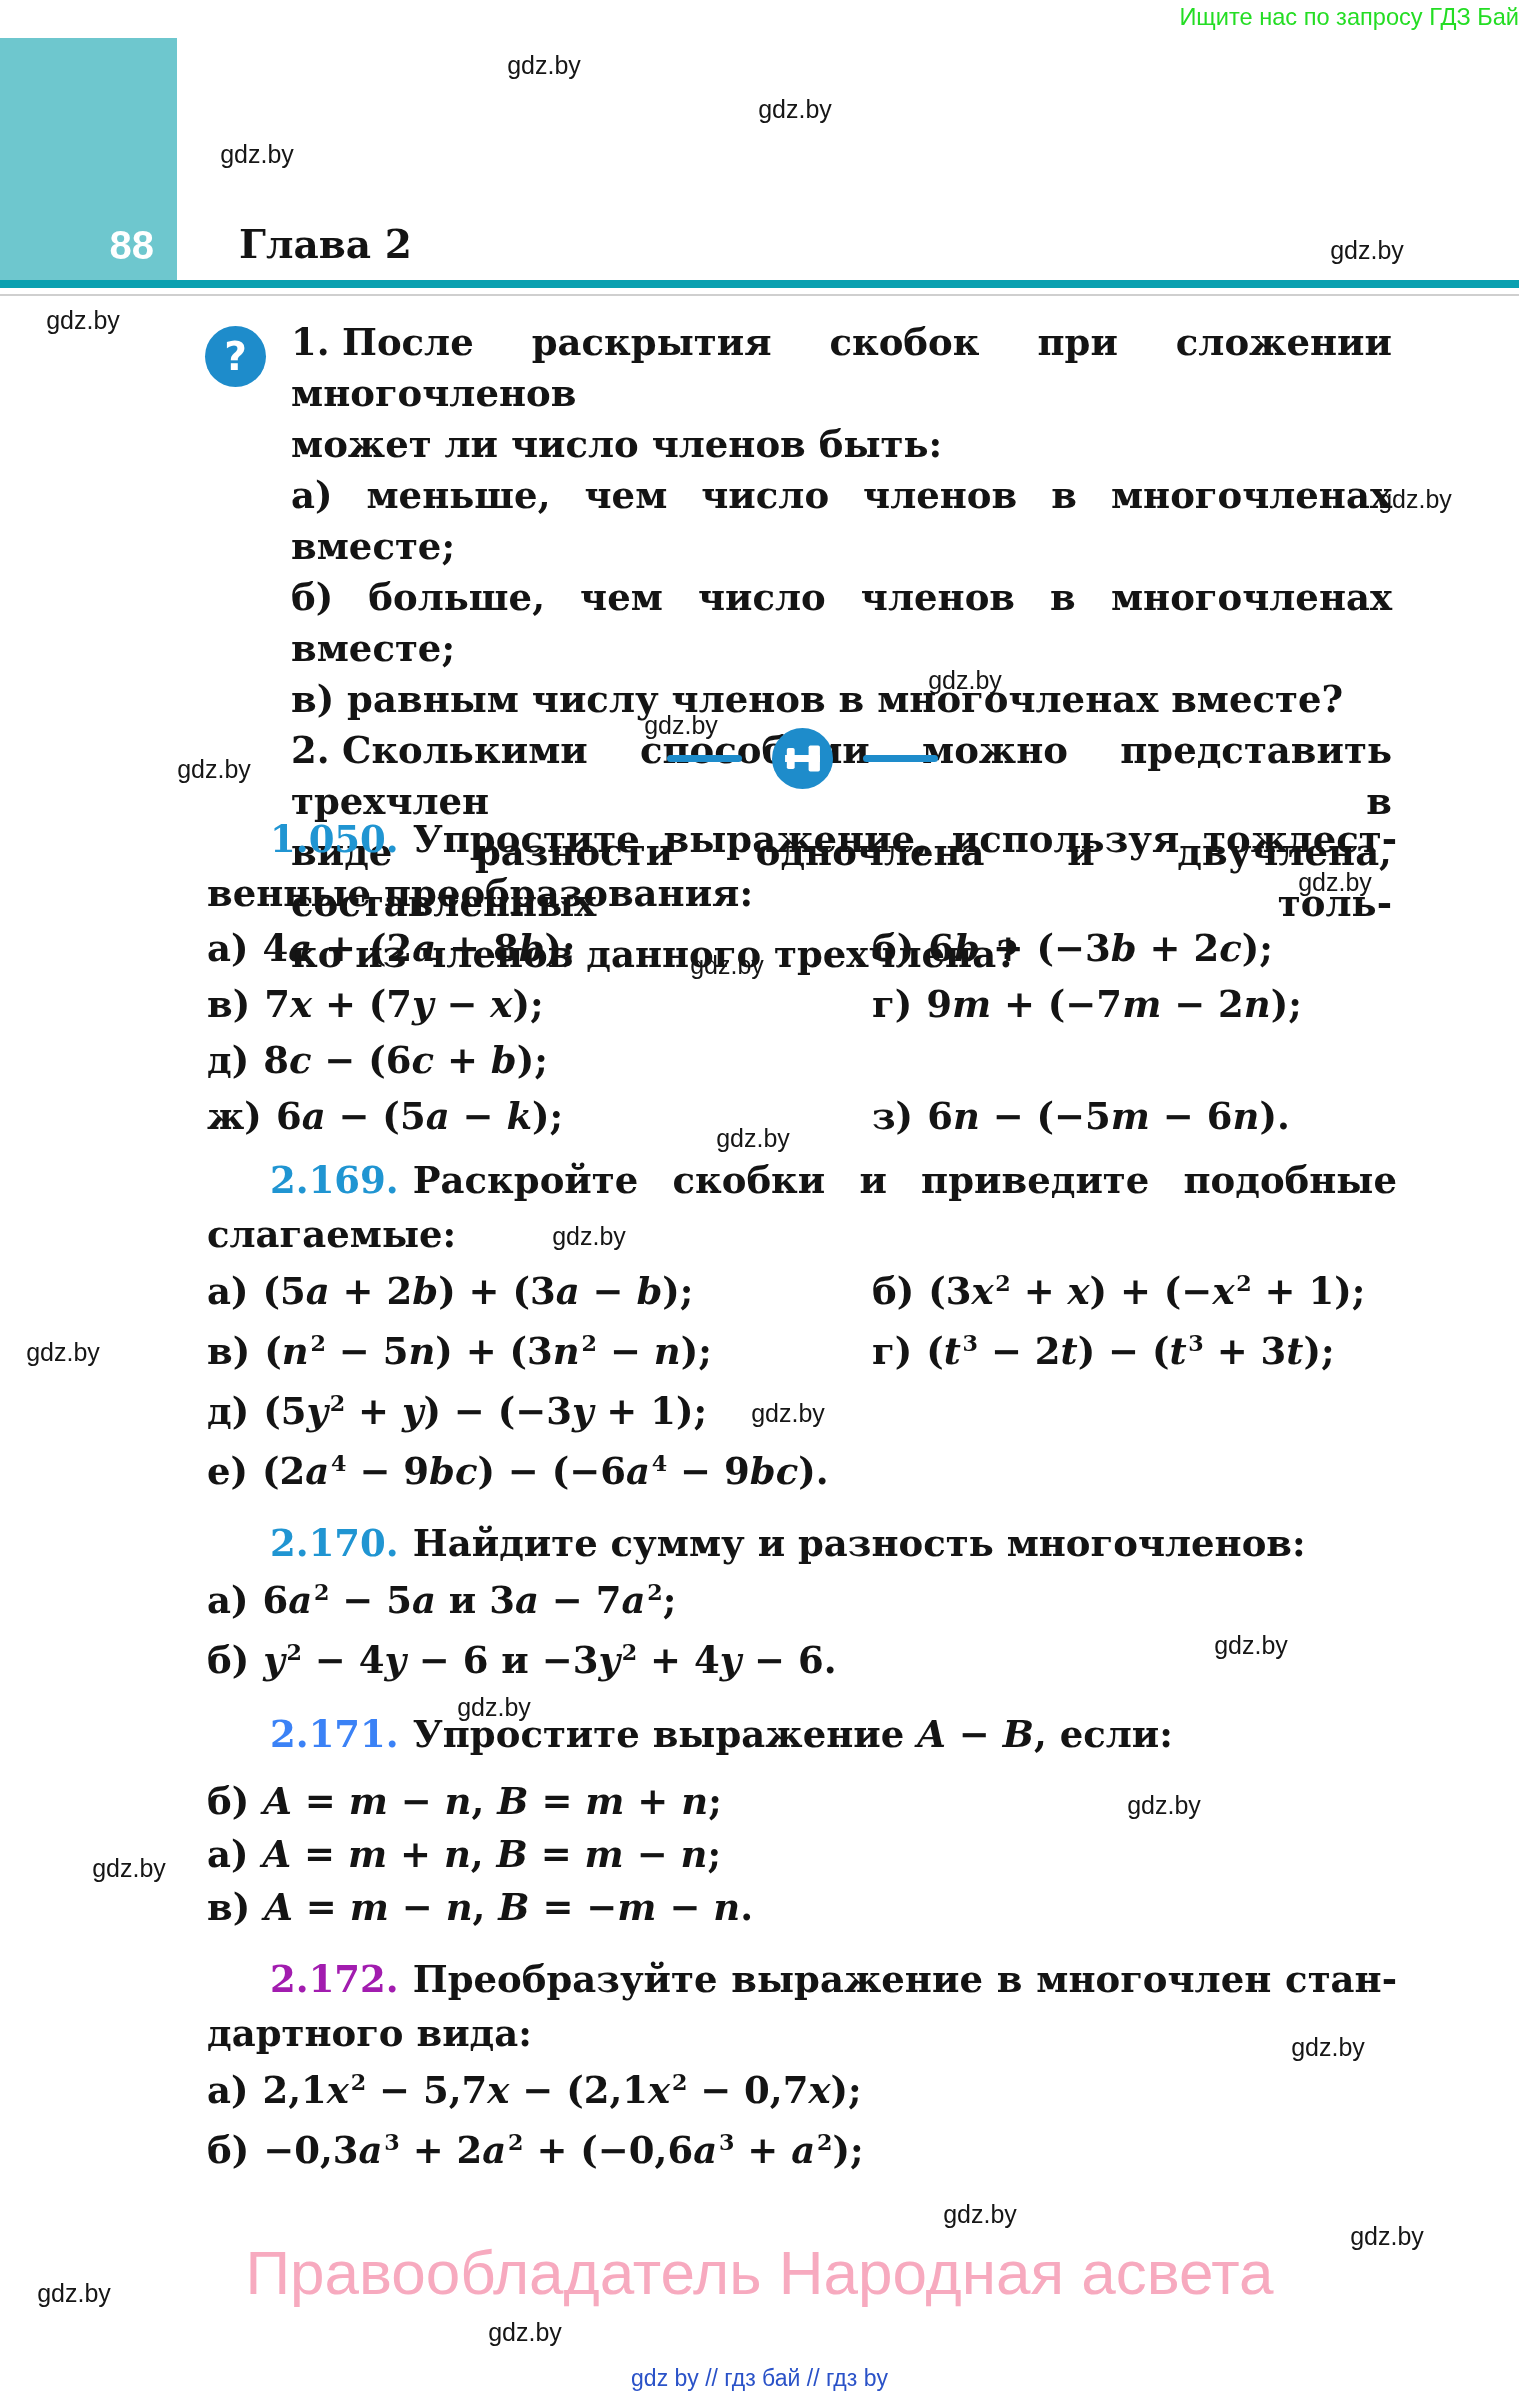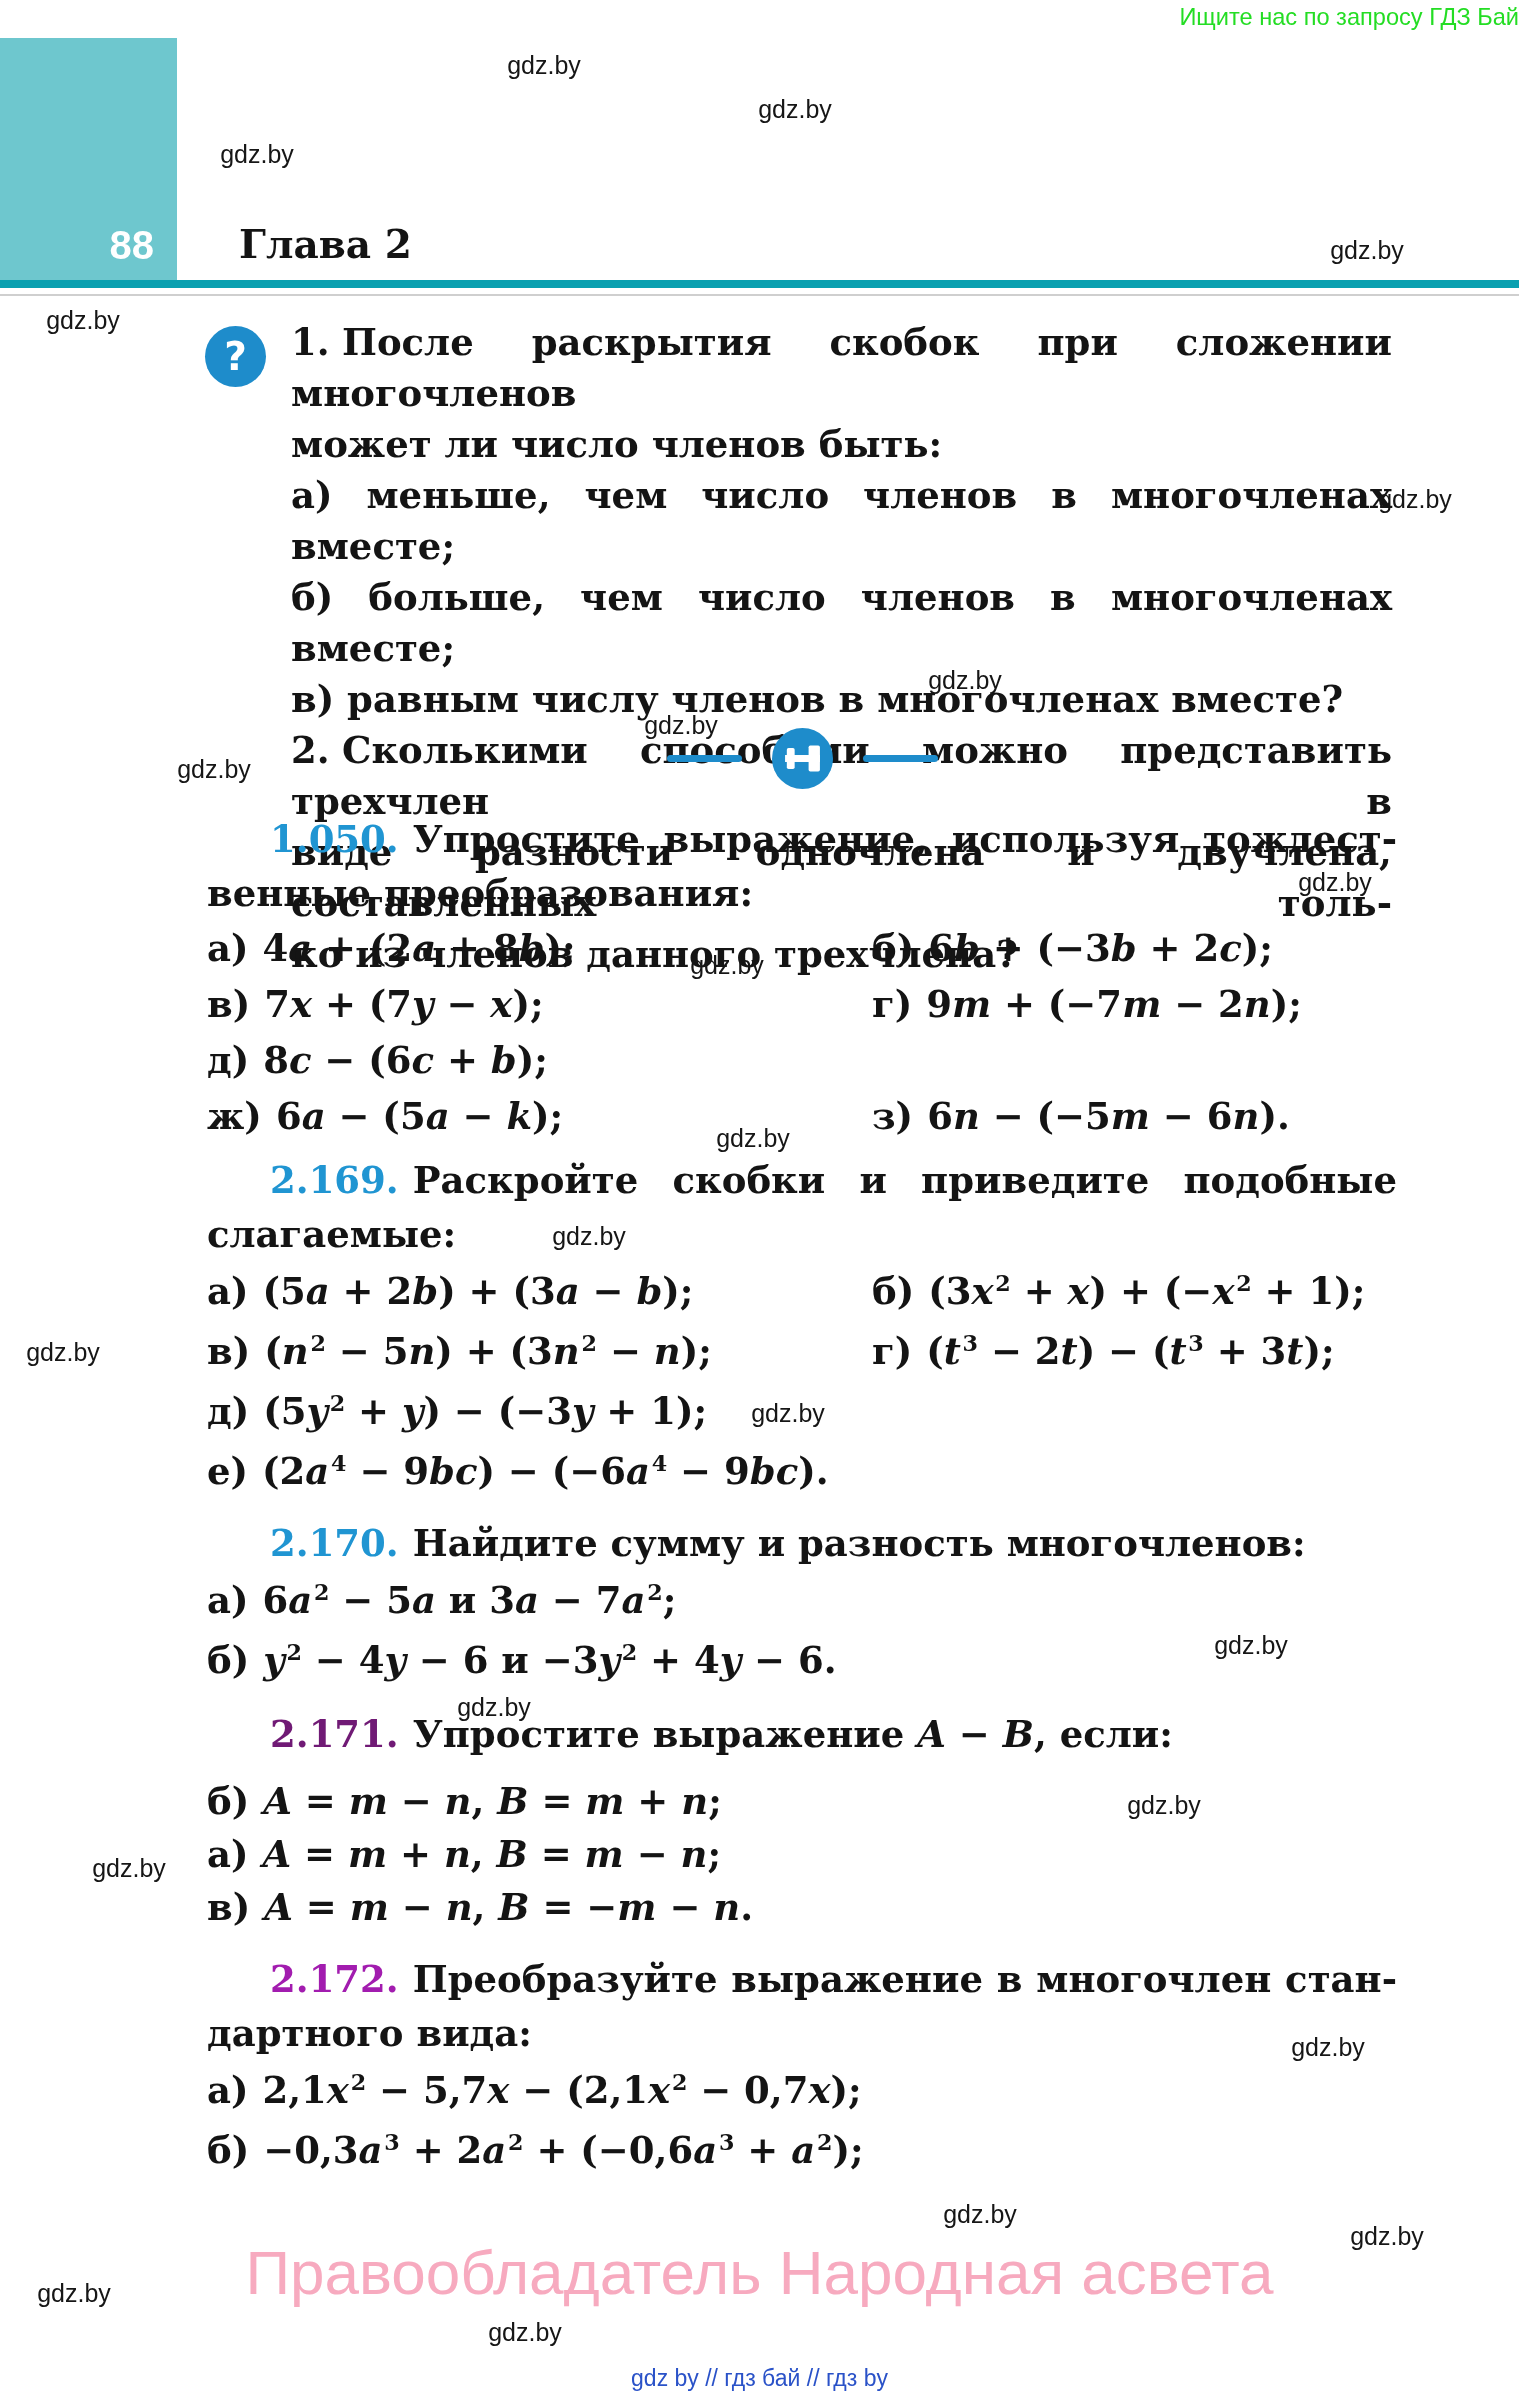--- a/index.html
+++ b/index.html
@@ -149,21 +149,21 @@
     <div class="sec-head"><span class="sec-num" style="color: rgb(32, 149, 210);">2.170.</span><span>Найдите сумму и разность многочленов:</span></div>
     <div class="row">
       <div class="cell wide item"><span class="ilabel">а)</span><span class="math">6<i>a</i><sup>2</sup> − 5<i>a</i> и 3<i>a</i> − 7<i>a</i><sup>2</sup>;</span></div>
     </div>
     <div class="row">
       <div class="cell wide item"><span class="ilabel">б)</span><span class="math"><i>y</i><sup>2</sup> − 4<i>y</i> − 6 и −3<i>y</i><sup>2</sup> + 4<i>y</i> − 6.</span></div>
     </div>
   </div>
 
   <div class="section lh60" style="top:1707px;">
-    <div class="sec-head" style="margin-bottom:14px;"><span class="sec-num" style="color: #701a75;">2.171.</span><span class="math">Упростите выражение <i>A</i> − <i>B</i>, если:</span></div>
+    <div class="sec-head" style="margin-bottom:14px;"><span class="sec-num" style="color: #3b82f6;">2.171.</span><span class="math">Упростите выражение <i>A</i> − <i>B</i>, если:</span></div>
     <div class="row">
       <div class="cell wide item"><span class="ilabel">б)</span><span class="math"><i>A</i> = <i>m</i> − <i>n</i>, <i>B</i> = <i>m</i> + <i>n</i>;</span></div>
     </div>
     <div class="row">
       <div class="cell wide item"><span class="ilabel">а)</span><span class="math"><i>A</i> = <i>m</i> + <i>n</i>, <i>B</i> = <i>m</i> − <i>n</i>;</span></div>
     </div>
     <div class="row">
       <div class="cell wide item"><span class="ilabel">в)</span><span class="math"><i>A</i> = <i>m</i> − <i>n</i>, <i>B</i> = −<i>m</i> − <i>n</i>.</span></div>
     </div>
   </div>

